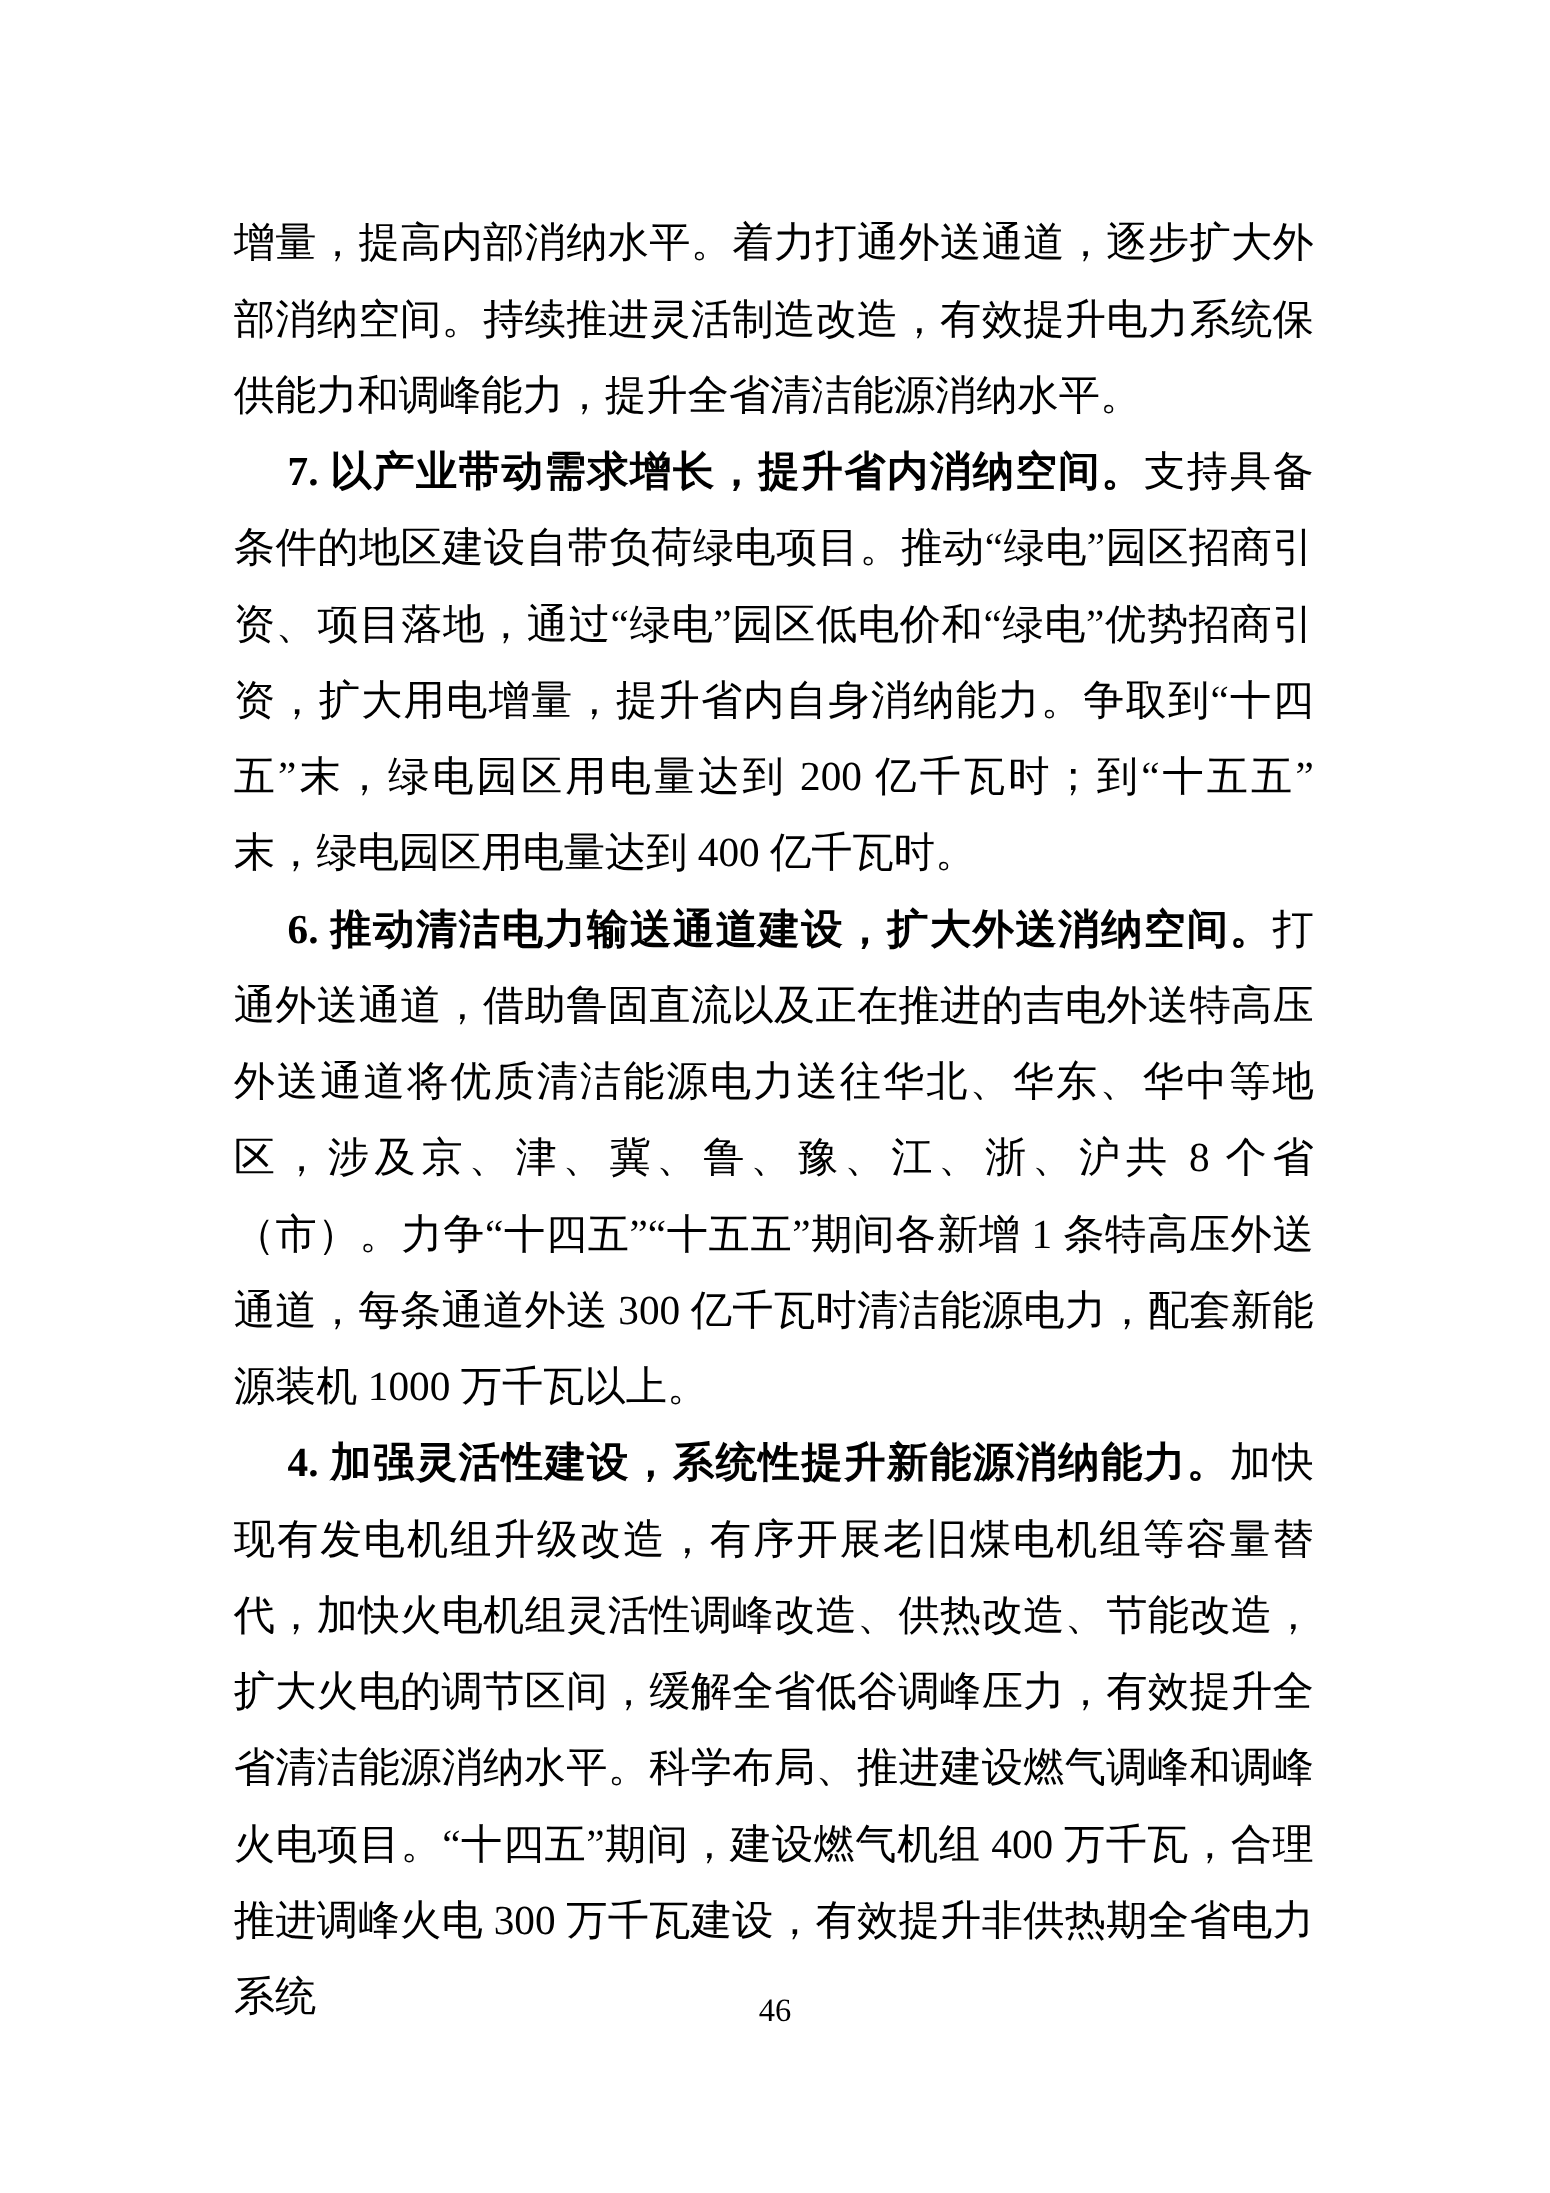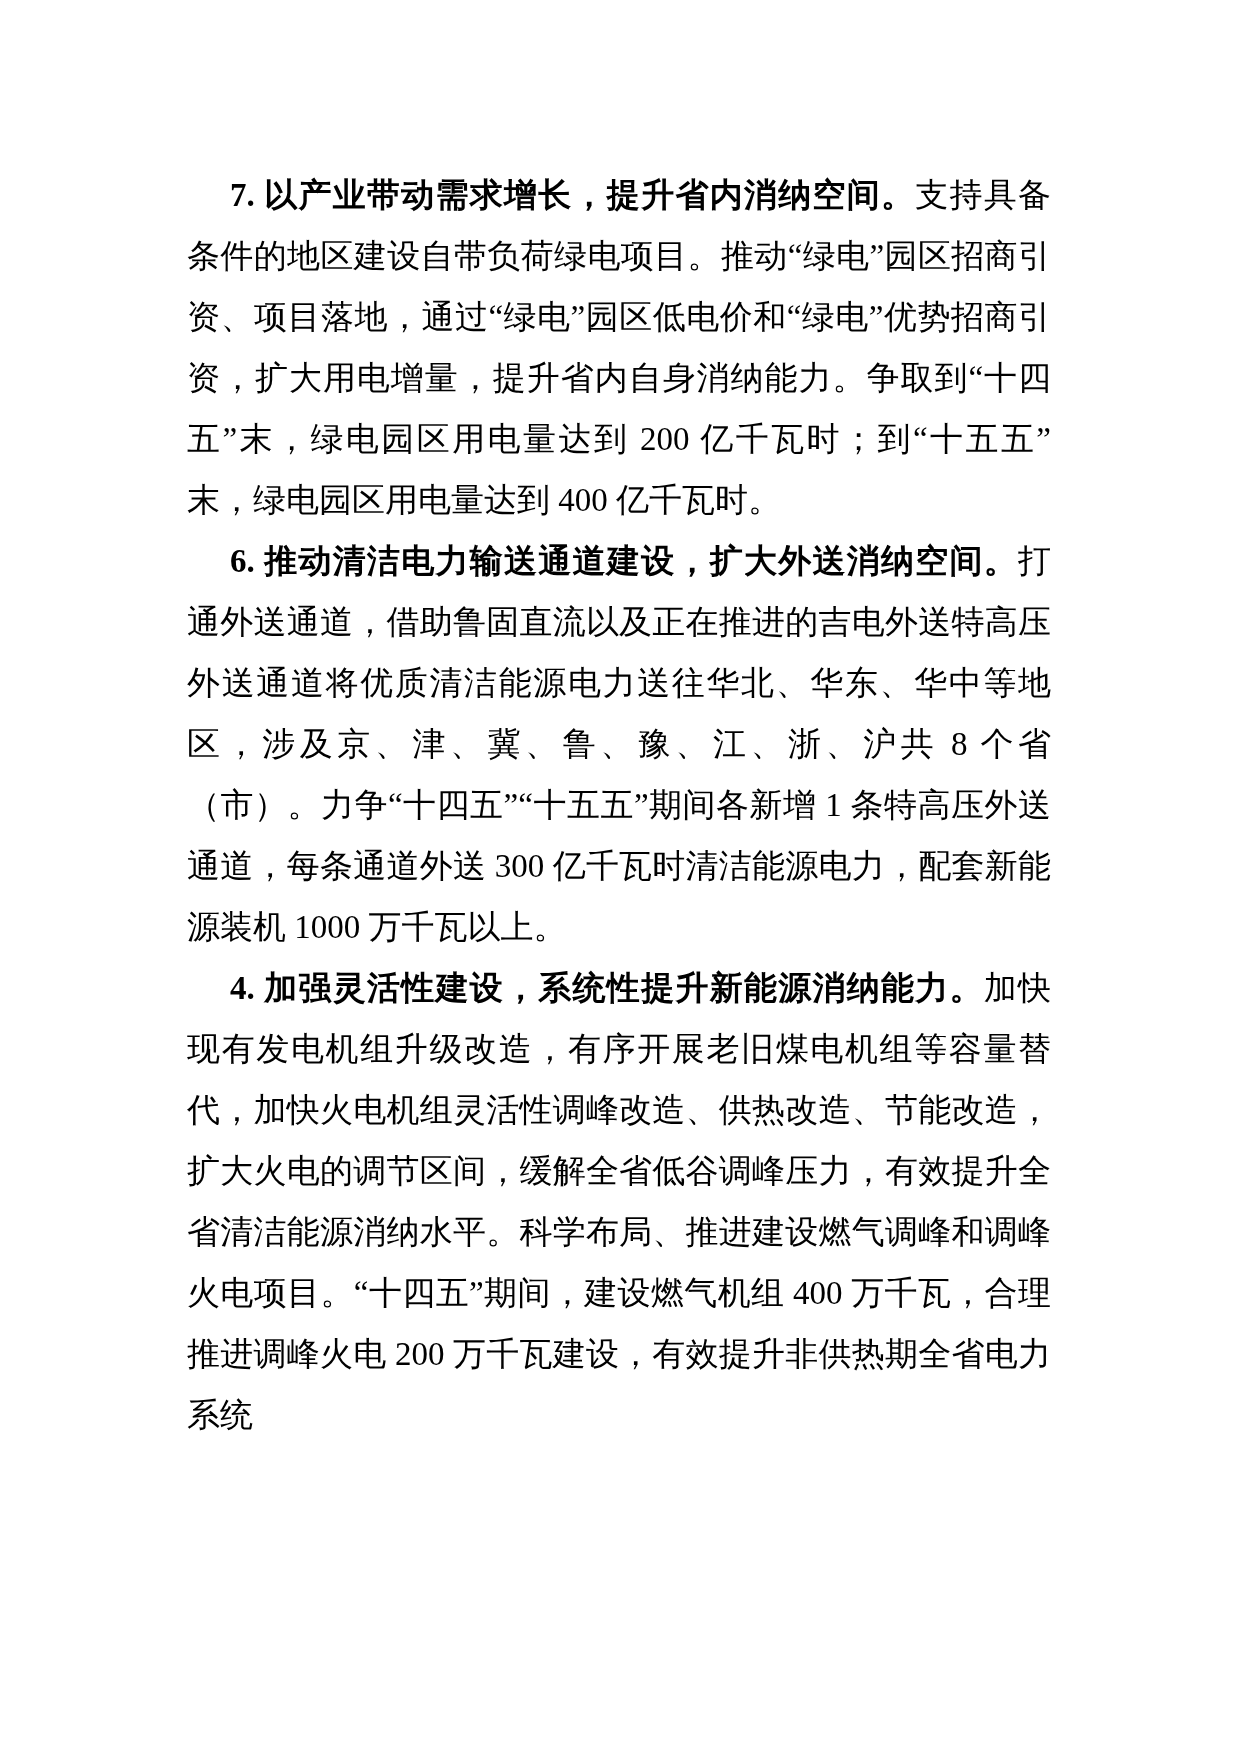--- a/index.html
+++ b/index.html
@@ -50,22 +50,24 @@
     line-height: 30px;
     font-family: "Liberation Serif", "DejaVu Serif", serif;
   }
 </style>
 </head>
 <body>
 
 <div class="page">
   <div class="content">
 
+    <p class="para"><span class="body-text">增量，提高内部消纳水平。着力打通外送通道，逐步扩大外部消纳空间。持续推进灵活制造改造，有效提升电力系统保供能力和调峰能力，提升全省清洁能源消纳水平。</span></p>
 
     <p class="para indent"><b class="lead">7. 以产业带动需求增长，提升省内消纳空间。</b><span class="body-text">支持具备条件的地区建设自带负荷绿电项目。推动“绿电”园区招商引资、项目落地，通过“绿电”园区低电价和“绿电”优势招商引资，扩大用电增量，提升省内自身消纳能力。争取到“十四五”末，绿电园区用电量达到 200 亿千瓦时；到“十五五”末，绿电园区用电量达到 400 亿千瓦时。</span></p>
 
     <p class="para indent"><b class="lead">6. 推动清洁电力输送通道建设，扩大外送消纳空间。</b><span class="body-text">打通外送通道，借助鲁固直流以及正在推进的吉电外送特高压外送通道将优质清洁能源电力送往华北、华东、华中等地区，涉及京、津、冀、鲁、豫、江、浙、沪共 8 个省（市）。力争“十四五”“十五五”期间各新增 1 条特高压外送通道，每条通道外送 300 亿千瓦时清洁能源电力，配套新能源装机 1000 万千瓦以上。</span></p>
 
-    <p class="para indent"><b class="lead">4. 加强灵活性建设，系统性提升新能源消纳能力。</b><span class="body-text">加快现有发电机组升级改造，有序开展老旧煤电机组等容量替代，加快火电机组灵活性调峰改造、供热改造、节能改造，扩大火电的调节区间，缓解全省低谷调峰压力，有效提升全省清洁能源消纳水平。科学布局、推进建设燃气调峰和调峰火电项目。“十四五”期间，建设燃气机组 400 万千瓦，合理推进调峰火电 200 万千瓦建设，有效提升非供热期全省电力系统</span></p>
+    <p class="para indent"><b class="lead">4. 加强灵活性建设，系统性提升新能源消纳能力。</b><span class="body-text">加快现有发电机组升级改造，有序开展老旧煤电机组等容量替代，加快火电机组灵活性调峰改造、供热改造、节能改造，扩大火电的调节区间，缓解全省低谷调峰压力，有效提升全省清洁能源消纳水平。科学布局、推进建设燃气调峰和调峰火电项目。“十四五”期间，建设燃气机组 400 万千瓦，合理推进调峰火电 300 万千瓦建设，有效提升非供热期全省电力系统</span></p>
 
   </div>
 
+  <div class="page-number">46</div>
 </div>
 
 </body></html>

